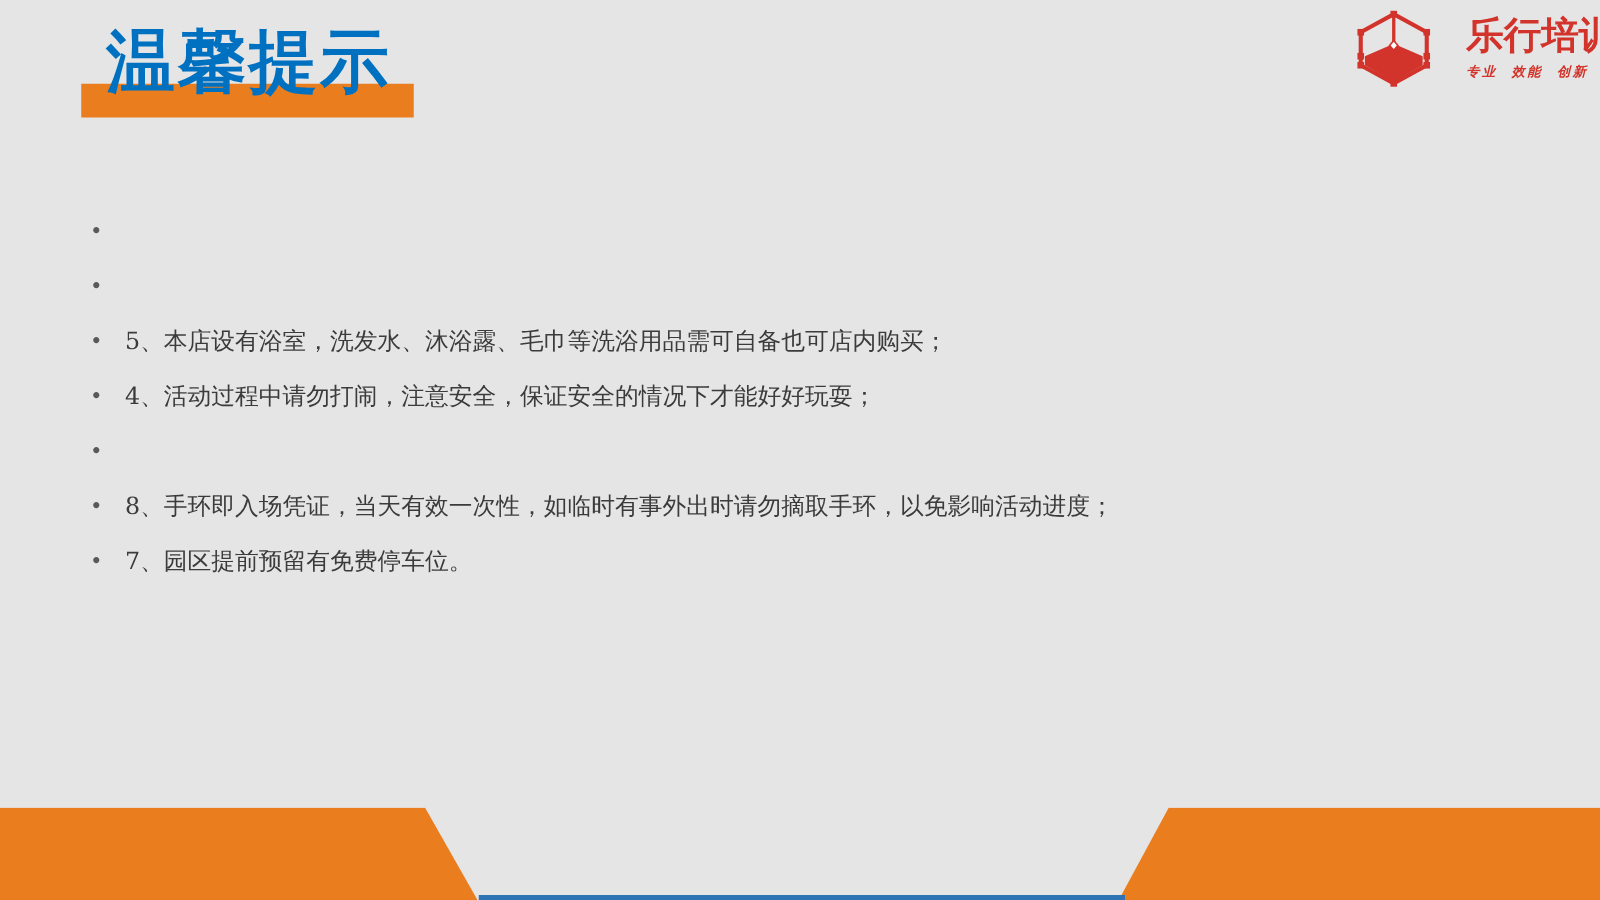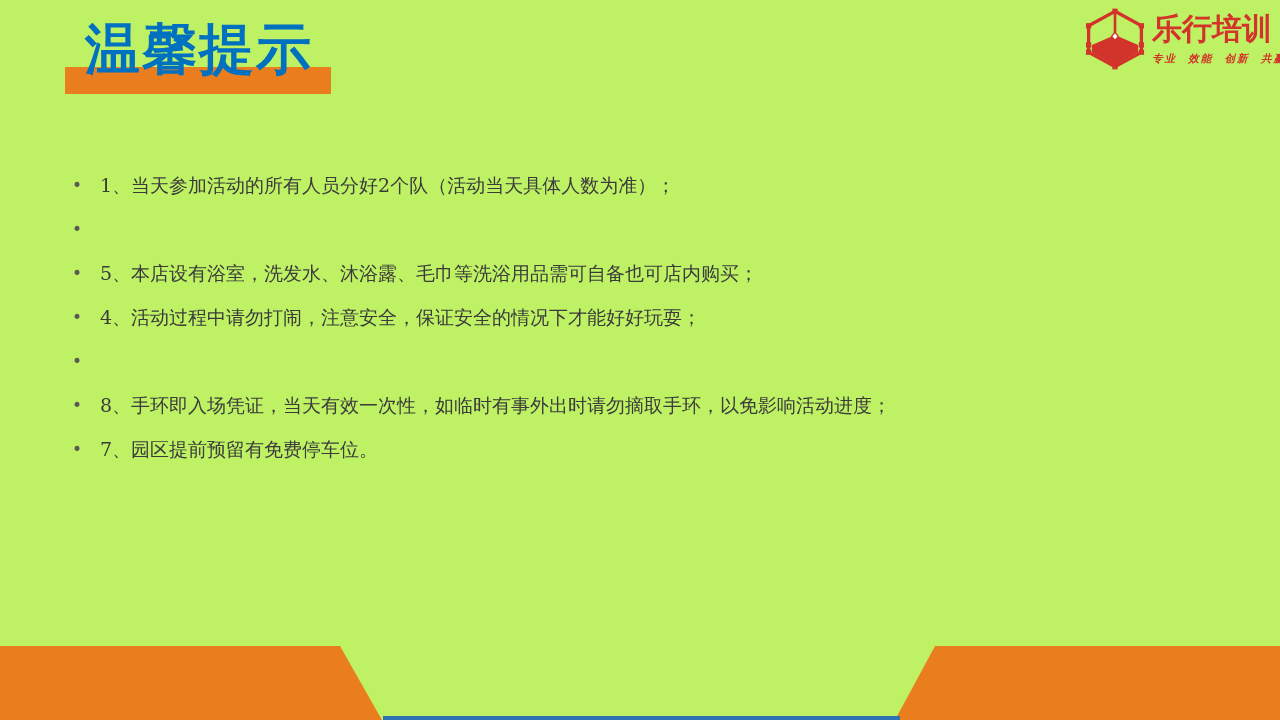--- a/index.html
+++ b/index.html
@@ -1,21 +1,21 @@
 <!DOCTYPE html>
 <html><head>
 <meta charset="utf-8">
 <style>
   * { margin: 0; padding: 0; box-sizing: border-box; }
   html, body { background: #888; }
   .slide {
     position: relative;
     width: 1280px;
     height: 720px;
-    background: #bef264;
+    background: #e5e5e5;
     overflow: hidden;
     margin: 0 auto;
     font-family: "DejaVu Sans", sans-serif;
   }
 
   
   .title-bar {
     position: absolute;
     left: 65px;
     top: 67px;
@@ -38,20 +38,21 @@
 
   
   .logo {
     position: absolute;
     left: 1082px;
     top: 8px;
     width: 195px;
     height: 64px;
     display: flex;
     align-items: flex-start;
+    gap: 21px;
   }
   .logo-icon {
     width: 66px;
     height: 62px;
     flex: 0 0 auto;
   }
   .logo-text {
     margin-left: 4px;
     padding-top: 6px;
   }
@@ -159,21 +160,20 @@
     </svg>
     <div class="logo-text">
       <div class="brand-name">乐行培训</div>
       <div class="brand-tagline">专业  效能  创新  共赢</div>
     </div>
   </div>
 
   <ul class="tips">
     <li>
       <span class="dot">•</span>
-      <span>1、当天参加活动的所有人员分好2个队（活动当天具体人数为准）；</span>
     </li>
     <li>
       <span class="dot">•</span>
     </li>
     <li>
       <span class="dot">•</span>
       <span>5、本店设有浴室，洗发水、沐浴露、毛巾等洗浴用品需可自备也可店内购买；</span>
     </li>
     <li>
       <span class="dot">•</span>

